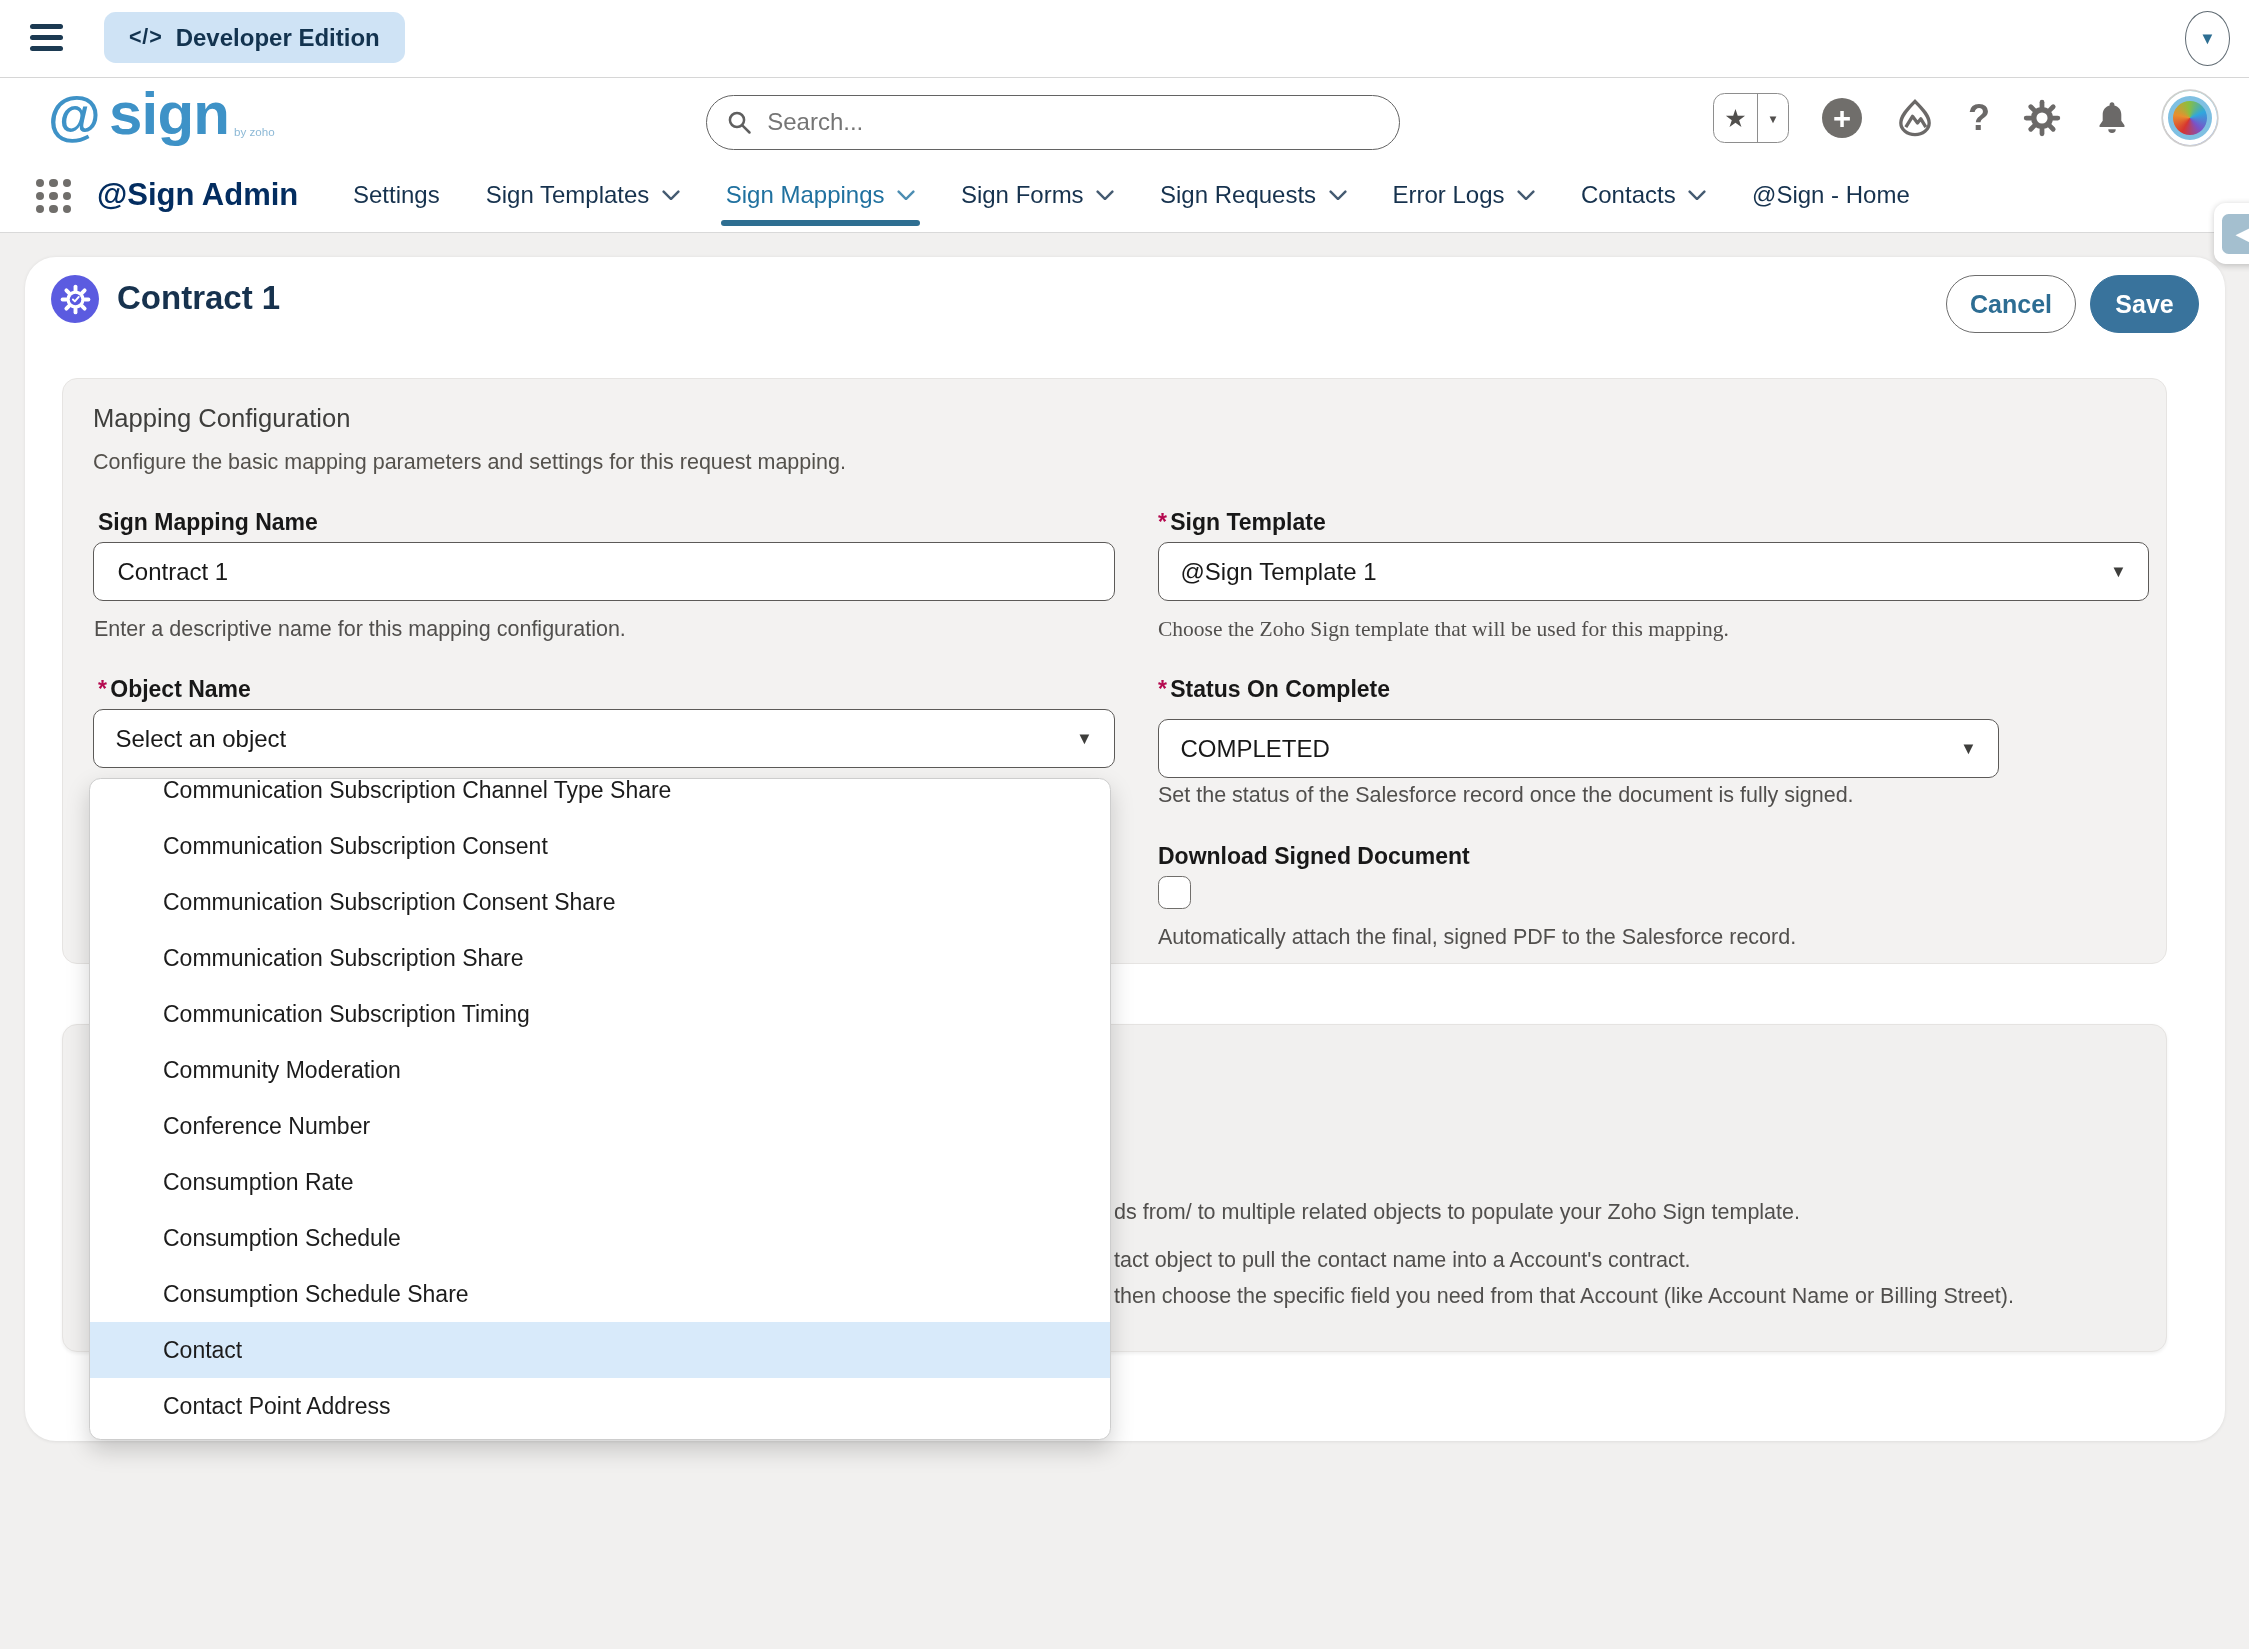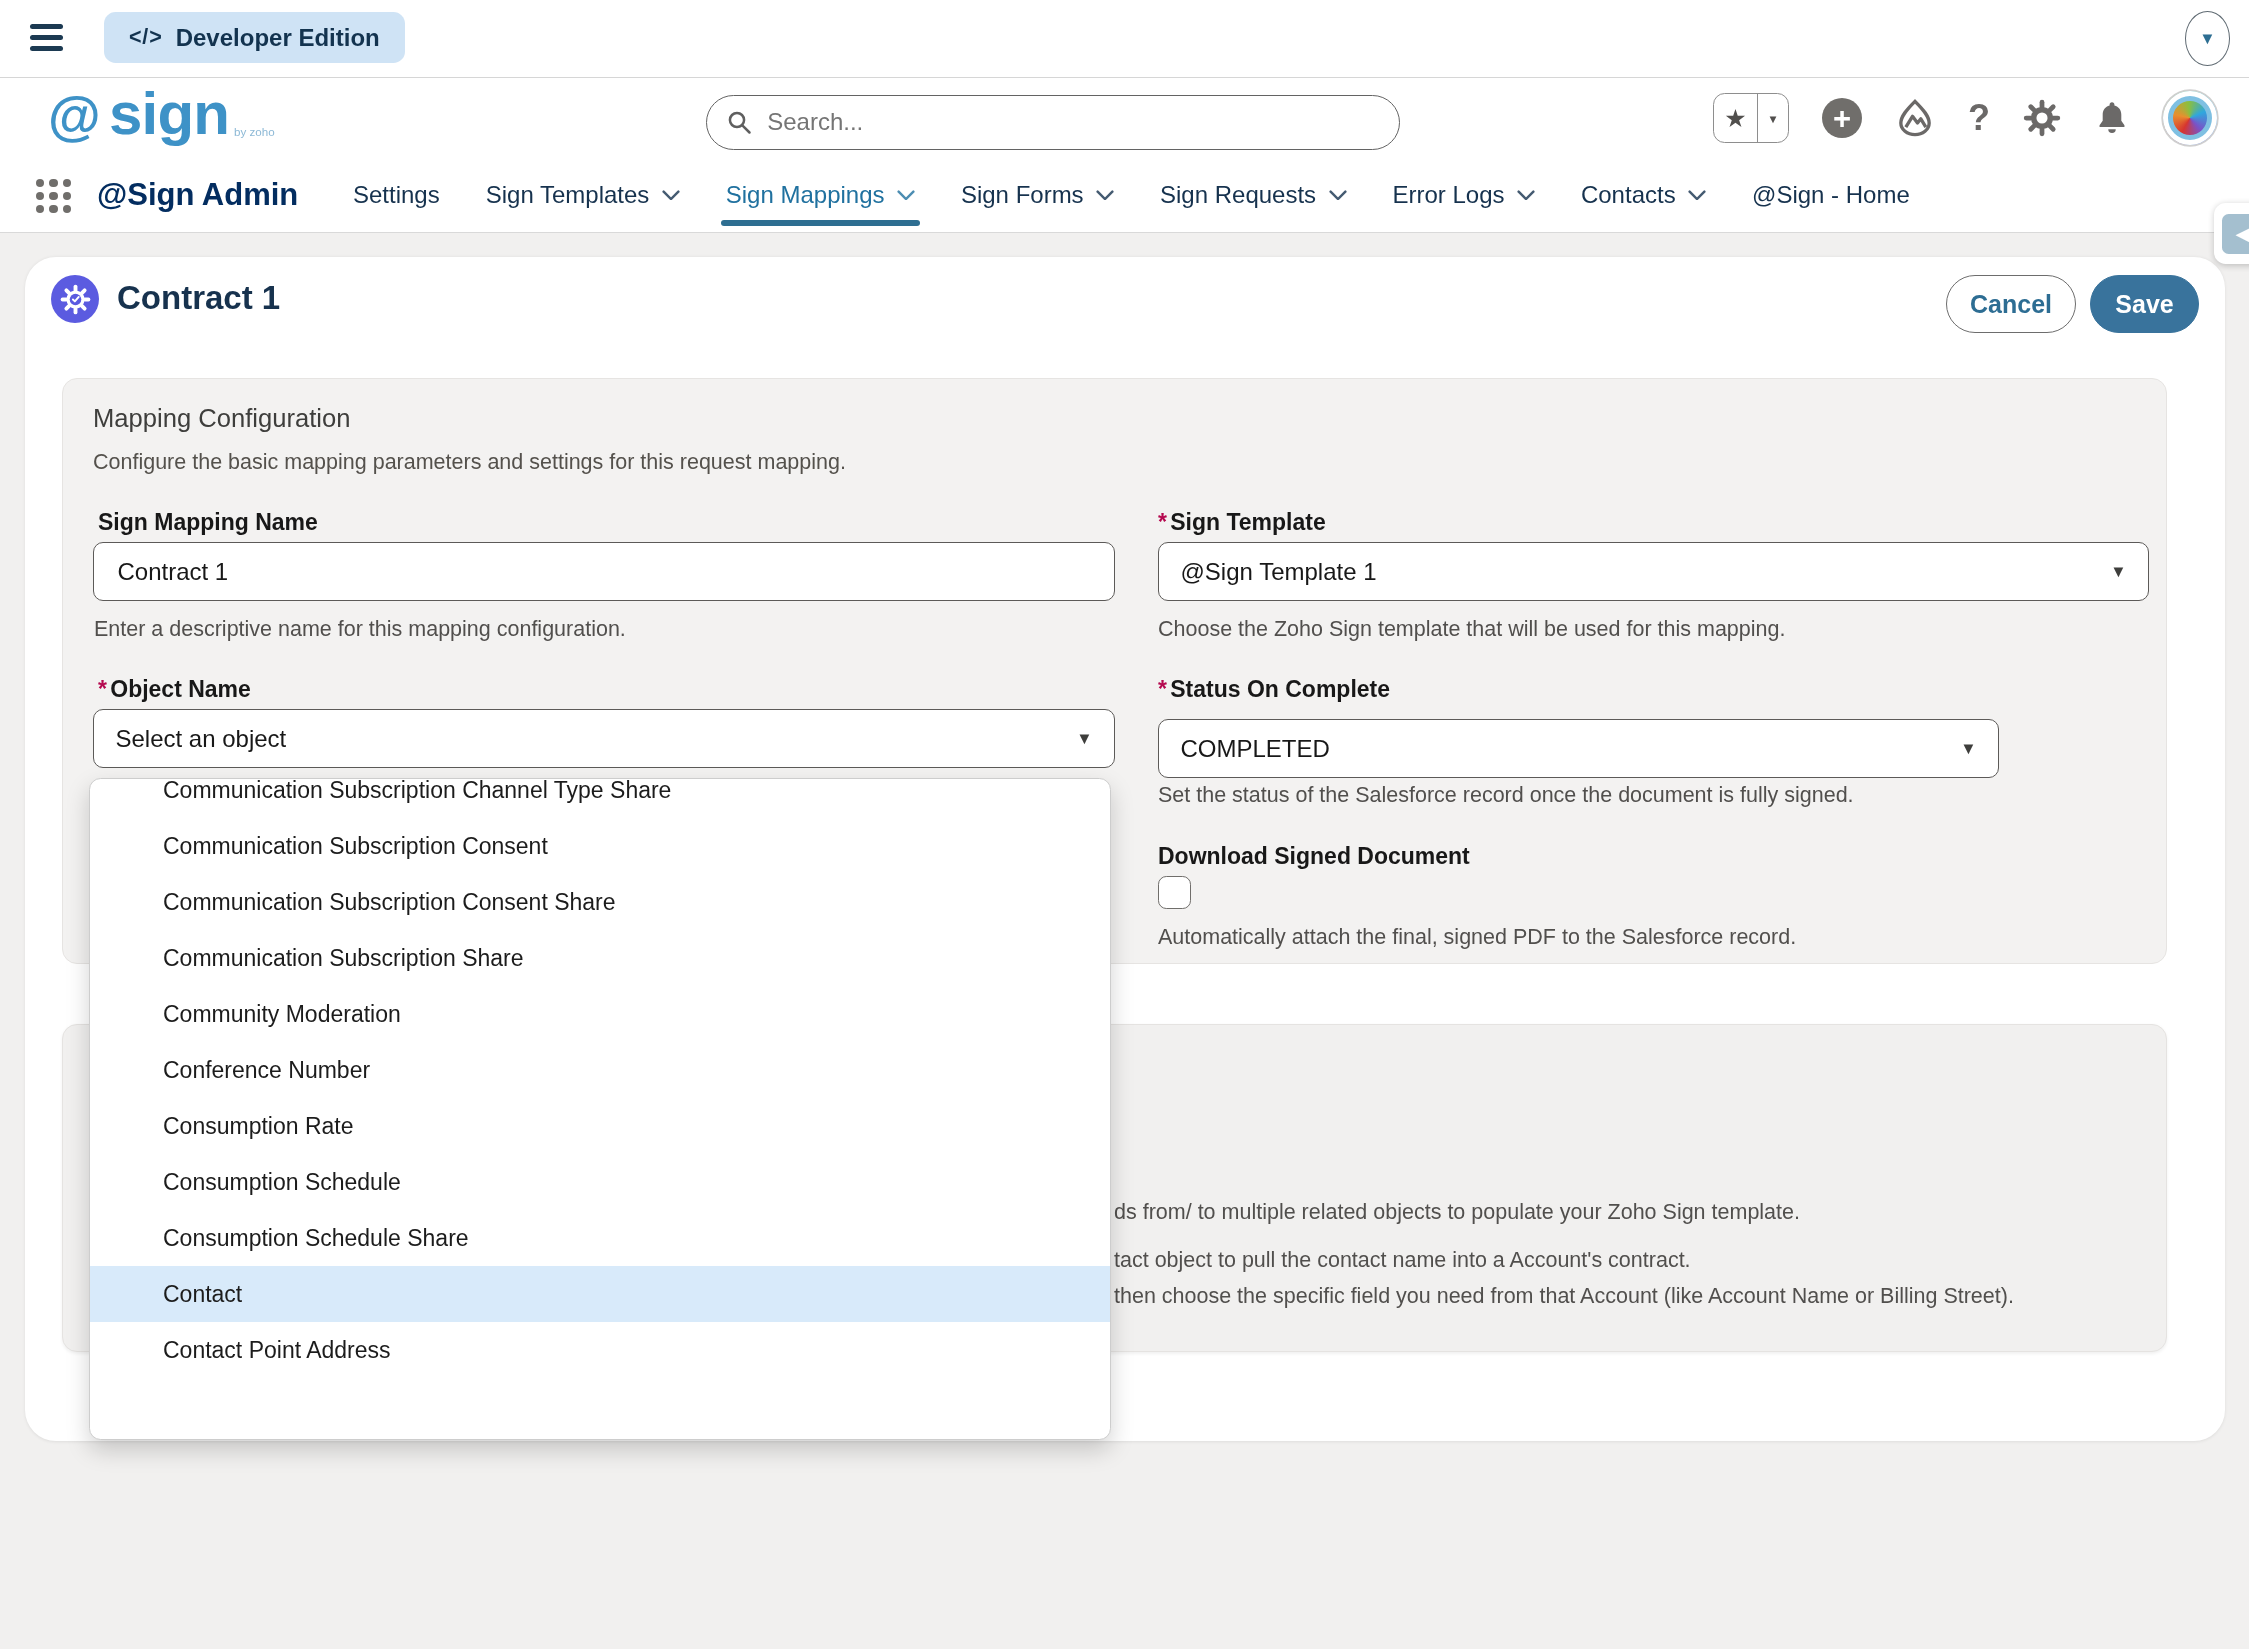--- a/index.html
+++ b/index.html
@@ -270,21 +270,21 @@
       </div>
       <div class="help" style="left:31px;top:238px;">Enter a descriptive name for this mapping configuration.</div>
 
       <div class="flabel" style="left:1095px;top:130px;">
         <span class="req">*</span><span>Sign Template</span>
       </div>
       <div class="select" style="left:1095px;top:163px;width:991px;">
         <span>@Sign Template 1</span>
         <span class="caret">▼</span>
       </div>
-      <div class="help" style="left:1095px;top:238px;">Choose the Zoho Sign template that will be used for this mapping.</div>
+      <div class="help" style="left:1095px;top:238px;font-family:Liberation Serif, serif;">Choose the Zoho Sign template that will be used for this mapping.</div>
 
       <div class="flabel" style="left:35px;top:297px;">
         <span class="req">*</span><span>Object Name</span>
       </div>
       <div class="select" style="left:30px;top:330px;width:1022px;">
         <span>Select an object</span>
         <span class="caret">▼</span>
       </div>
 
       <div class="flabel" style="left:1095px;top:297px;">
@@ -307,20 +307,21 @@
       <div class="frag" style="left:1051px;top:259px;">then choose the specific field you need from that Account (like Account Name or Billing Street).</div>
     </div>
   </div>
 
   <div class="obj-dropdown">
     <div class="obj-list">
       <div class="obj-item">Communication Subscription Channel Type Share</div>
       <div class="obj-item">Communication Subscription Consent</div>
       <div class="obj-item">Communication Subscription Consent Share</div>
       <div class="obj-item">Communication Subscription Share</div>
+      <div class="obj-item">Communication Subscription Timing</div>
       <div class="obj-item">Community Moderation</div>
       <div class="obj-item">Conference Number</div>
       <div class="obj-item">Consumption Rate</div>
       <div class="obj-item">Consumption Schedule</div>
       <div class="obj-item">Consumption Schedule Share</div>
       <div class="obj-item hl">Contact</div>
       <div class="obj-item">Contact Point Address</div>
     </div>
   </div>
 

